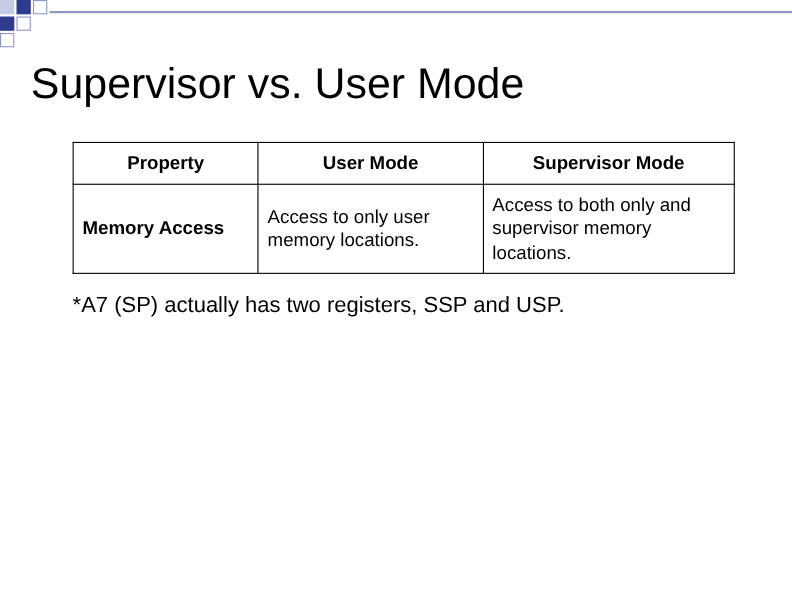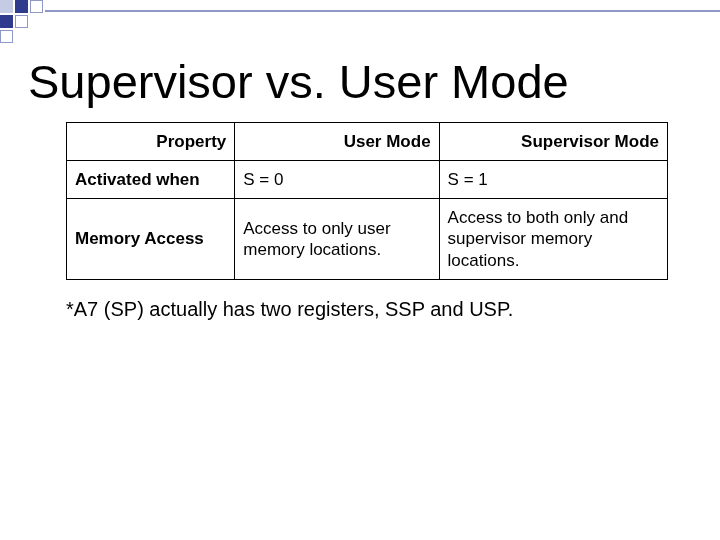--- a/index.html
+++ b/index.html
@@ -44,23 +44,23 @@
   .slide {
     box-sizing: border-box;
     width: 720px;
     height: 540px;
     padding: 50px 24px 24px 24px;
     display: flex;
     flex-direction: column;
   }
 
   .title {
-    font-size: 47px;
+    font-size: 39px;
     font-weight: 400;
-    margin: 6px 0 14px 4px;
+    margin: 6px 0 30px 4px;
     line-height: 1.1;
   }
 
   .tbl-wrap {
     padding: 0 28px 0 42px;
   }
 
   table {
     border-collapse: collapse;
     width: 100%;
@@ -72,21 +72,21 @@
 
   th, td {
     border: 1.5px solid #000;
     padding: 8px 8px;
     font-size: 17px;
     vertical-align: middle;
     line-height: 1.25;
   }
   th {
     font-weight: bold;
-    text-align: right;
+    text-align: center;
   }
   td.prop {
     font-weight: bold;
     text-align: left;
   }
   td.val {
     font-weight: 400;
     text-align: left;
   }
 
@@ -121,25 +121,20 @@
       </colgroup>
       <thead>
         <tr>
           <th>Property</th>
           <th>User Mode</th>
           <th>Supervisor Mode</th>
         </tr>
       </thead>
       <tbody>
         <tr>
-          <td class="prop">Activated when</td>
-          <td class="val">S = 0</td>
-          <td class="val">S = 1</td>
-        </tr>
-        <tr>
           <td class="prop">Memory Access</td>
           <td class="val">Access to only user memory locations.</td>
           <td class="val">Access to both only and supervisor memory locations.</td>
         </tr>
       </tbody>
     </table>
   </div>
 
   <div class="footnote">*A7 (SP) actually has two registers, SSP and USP.</div>
 

